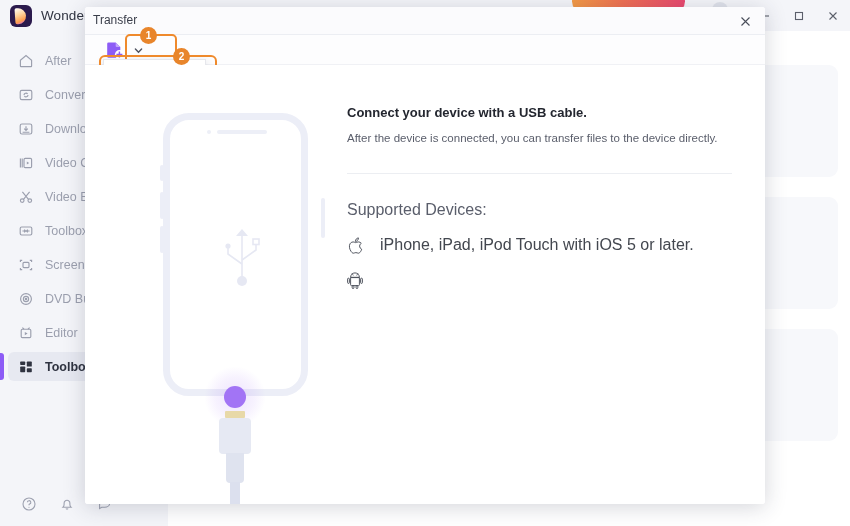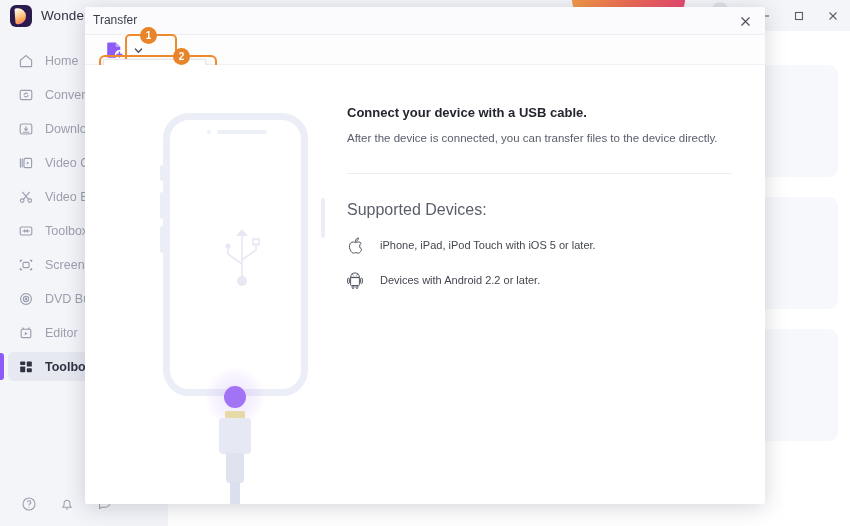--- a/index.html
+++ b/index.html
@@ -230,21 +230,21 @@
     position:absolute;left:262px;top:40px;width:385px;
   }
   #info-heading{ font-size:13px;font-weight:bold;color:#23262f; }
   #info-sub{ margin-top:12px;font-size:11.5px;color:#5a5e6b; }
   #info-divider{ margin-top:29px;height:1px;background:#eceef2; }
   #supported-label{ margin-top:27px;font-size:16px;color:#5a5e6b; }
   .device-row{
     margin-top:17px;display:flex;align-items:center;gap:17px;
   }
   .device-row .dico{ width:16px;height:18px;flex:none;display:flex;align-items:center;justify-content:center; }
-  .device-row .dtxt{ font-size:11px;color:#43474f; }
+  .device-row .dtxt{ font-size:16px;color:#43474f; }
 </style>
 </head>
 <body>
 
 <div id="app-window">
 
   <div id="app-titlebar">
     <div id="app-logo">
       <div class="blade"></div>
     </div>
@@ -289,21 +289,21 @@
 
   <div id="sidebar">
     <div id="nav-list">
 
       <div class="nav-item">
         <span class="ico">
           <svg width="16" height="16" viewBox="0 0 16 16" fill="none" stroke="currentColor" stroke-width="1.15">
             <path d="M2.4 7.2L8 2.6l5.6 4.6V13a.6.6 0 0 1-.6.6H3a.6.6 0 0 1-.6-.6z"></path>
           </svg>
         </span>
-        <span>Home</span>
+        <span>After</span>
       </div>
 
       <div class="nav-item">
         <span class="ico">
           <svg width="16" height="16" viewBox="0 0 16 16" fill="none" stroke="currentColor" stroke-width="1.15">
             <rect x="2.2" y="3.4" width="11.6" height="9.2" rx="1.6"></rect>
             <path d="M6 8.1a2 2 0 0 1 3.6-1.1M10 8a2 2 0 0 1-3.6 1.1"></path>
           </svg>
         </span>
         <span>Converter</span>
@@ -514,18 +514,17 @@
             <path d="M3.6 5.3a4.4 4.4 0 0 1 8.8 0z"></path>
             <circle cx="6.2" cy="3.6" r=".45" fill="#4a4e58" stroke="none"></circle>
             <circle cx="9.8" cy="3.6" r=".45" fill="#4a4e58" stroke="none"></circle>
             <path d="M5 1.4l.9 1.3M11 1.4l-.9 1.3"></path>
             <rect x="0.6" y="6.2" width="1.8" height="5.2" rx=".9"></rect>
             <rect x="13.6" y="6.2" width="1.8" height="5.2" rx=".9"></rect>
             <rect x="5.2" y="13.6" width="1.7" height="3" rx=".85"></rect>
             <rect x="9.1" y="13.6" width="1.7" height="3" rx=".85"></rect>
           </svg>
         </span>
-        <span class="dtxt">Devices with Android 2.2 or later.</span>
       </div>
     </div>
 
   </div>
 </div>
 
 </body></html>

